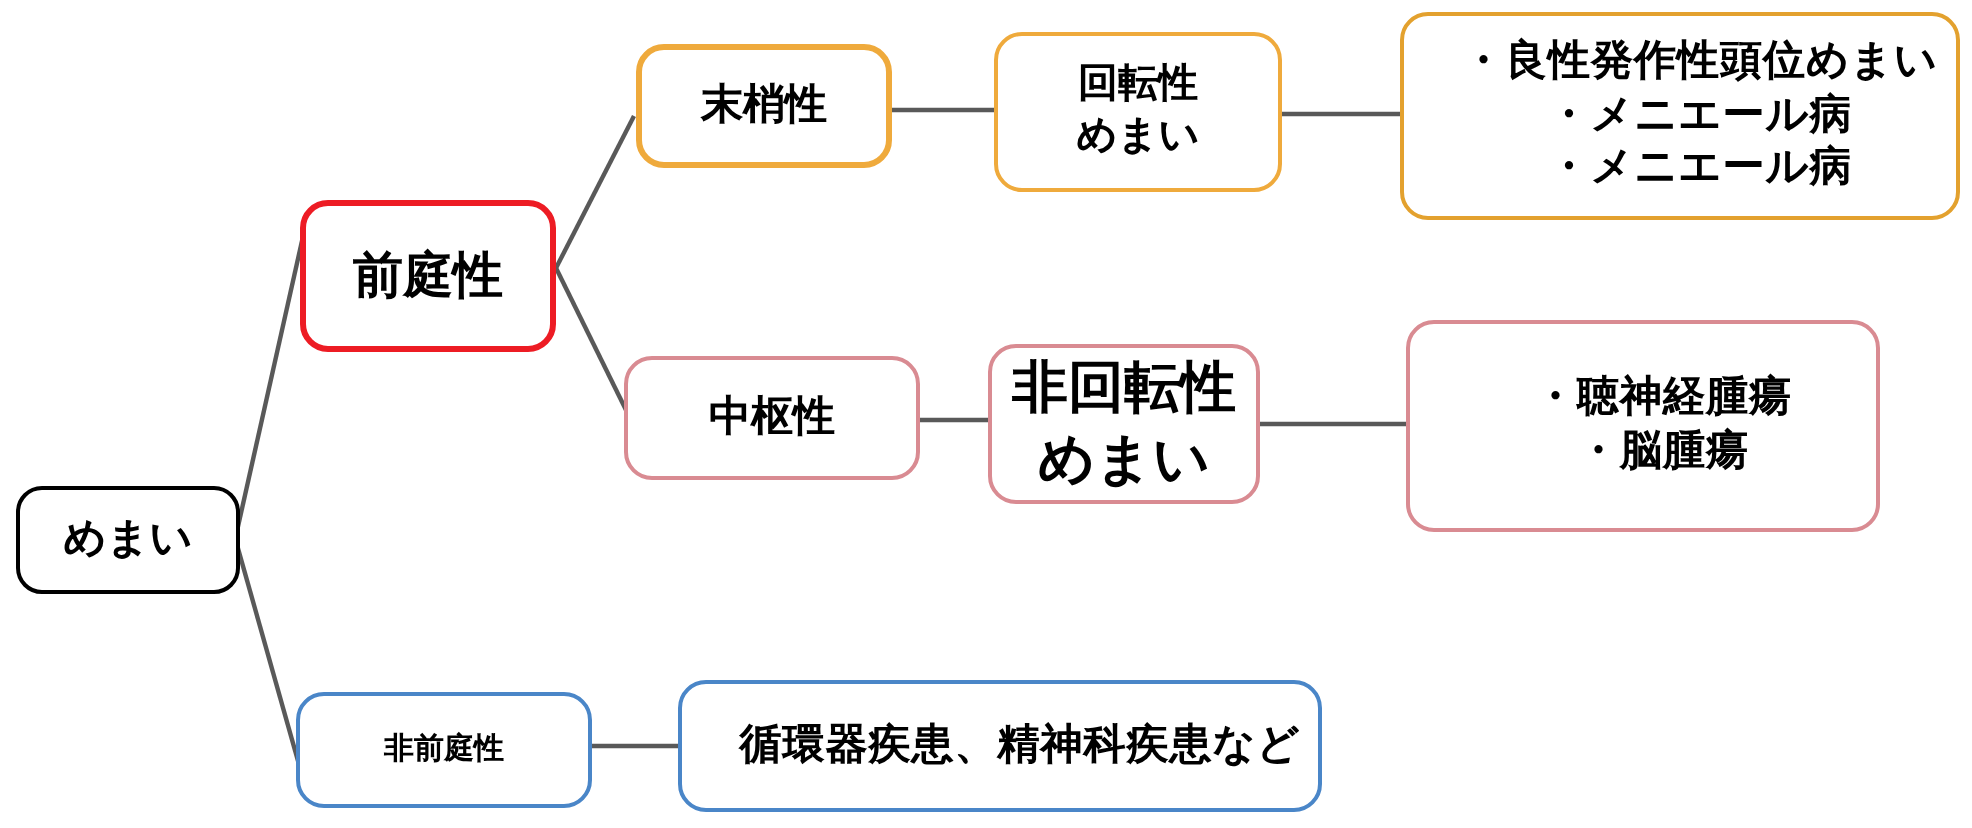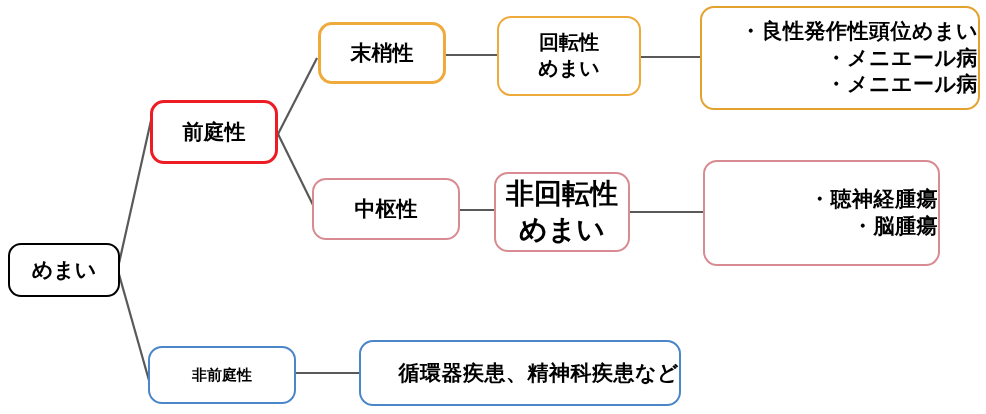--- a/index.html
+++ b/index.html
@@ -36,56 +36,56 @@
     align-items: center;
     justify-content: flex-end;
     text-align: center;
     color: #000000;
     font-weight: bold;
     line-height: 1.28;
     z-index: 2;
   }
   .node.list {
     justify-content: flex-start;
-    text-align: right;
+    text-align: center;
     padding-left: 20px;
   }
   .node .lines {
     display: block;
     width: 100%;
   }
   .node .line {
     display: block;
     white-space: nowrap;
   }
   .node.list .line {
     letter-spacing: 0.5px;
   }
 
   
   #node-root      { left: 8px;   top: 243px; width: 112px; height: 54px;
                     border-width: 2.5px; border-color: #000000; border-radius: 13px;
                     font-size: 21px; }
-  #node-vest      { left: 150px; top: 100px; width: 128px; height: 64px;
-                    border-width: 3px;   border-color: #ED1C24; font-size: 21px; }
+  #node-vest      { left: 150px; top: 100px; width: 128px; height: 76px;
+                    border-width: 3px;   border-color: #ED1C24; font-size: 25px; }
   #node-nonvest   { left: 148px; top: 346px; width: 148px; height: 58px;
                     border-width: 2.5px; border-color: #4A86C8; font-size: 15px; }
   #node-periph    { left: 318px; top: 22px;  width: 128px; height: 62px;
                     border-width: 3px;   border-color: #EFAA3C; font-size: 21px; }
   #node-central   { left: 312px; top: 178px; width: 148px; height: 62px;
                     border-width: 2.5px; border-color: #D98B92; font-size: 21px; }
   #node-rot       { left: 497px; top: 16px;  width: 144px; height: 80px;
                     border-width: 2.5px; border-color: #EFAA3C; font-size: 20px; }
   #node-nonrot    { left: 494px; top: 172px; width: 136px; height: 80px;
                     border-width: 2.5px; border-color: #D98B92; font-size: 28px; }
   #node-periph-dx { left: 700px; top: 6px;   width: 280px; height: 104px;
                     border-width: 2.5px; border-color: #E3A12E; font-size: 21px; }
   #node-central-dx{ left: 703px; top: 160px; width: 237px; height: 106px;
                     border-width: 2.5px; border-color: #D98B92; font-size: 21px; }
-  #node-nonvest-dx{ left: 359px; top: 340px; width: 322px; height: 66px;
+  #node-nonvest-dx{ left: 339px; top: 340px; width: 322px; height: 66px;
                     border-width: 2.5px; border-color: #4A86C8; font-size: 21px; }
 </style>
 </head>
 <body>
 
 <div id="diagram">
 
   <svg id="connectors" viewBox="0 0 986 414" width="986" height="414" xmlns="http://www.w3.org/2000/svg">
     <g stroke="#595959" stroke-width="2.2" fill="none" stroke-linecap="butt">
 

